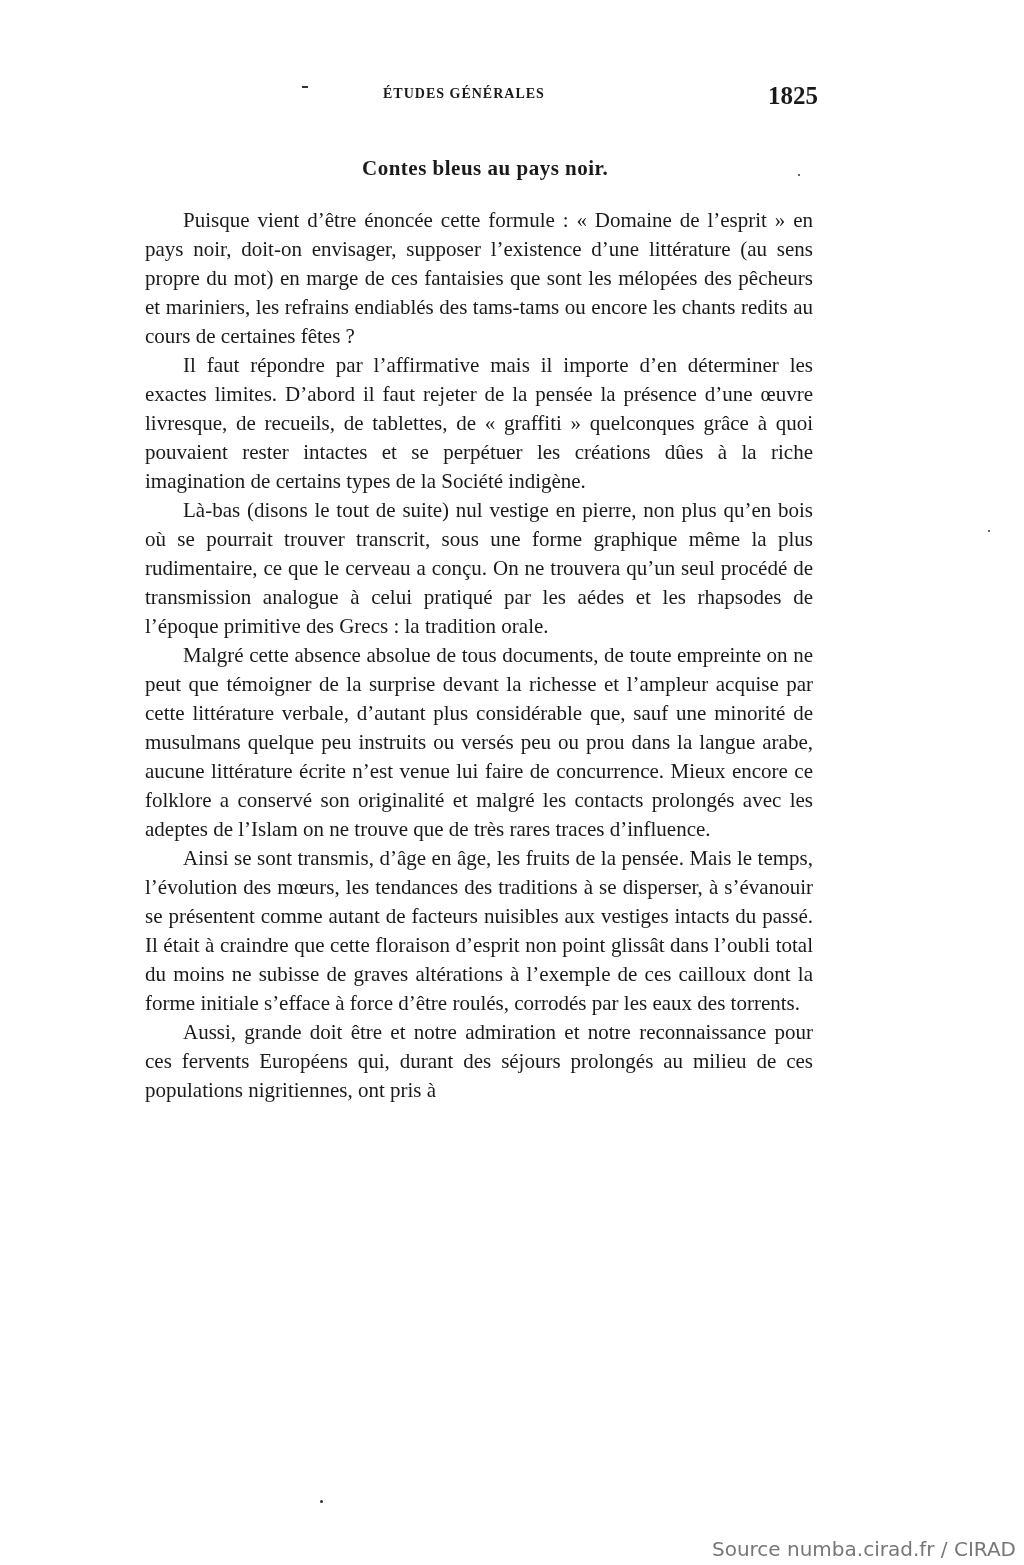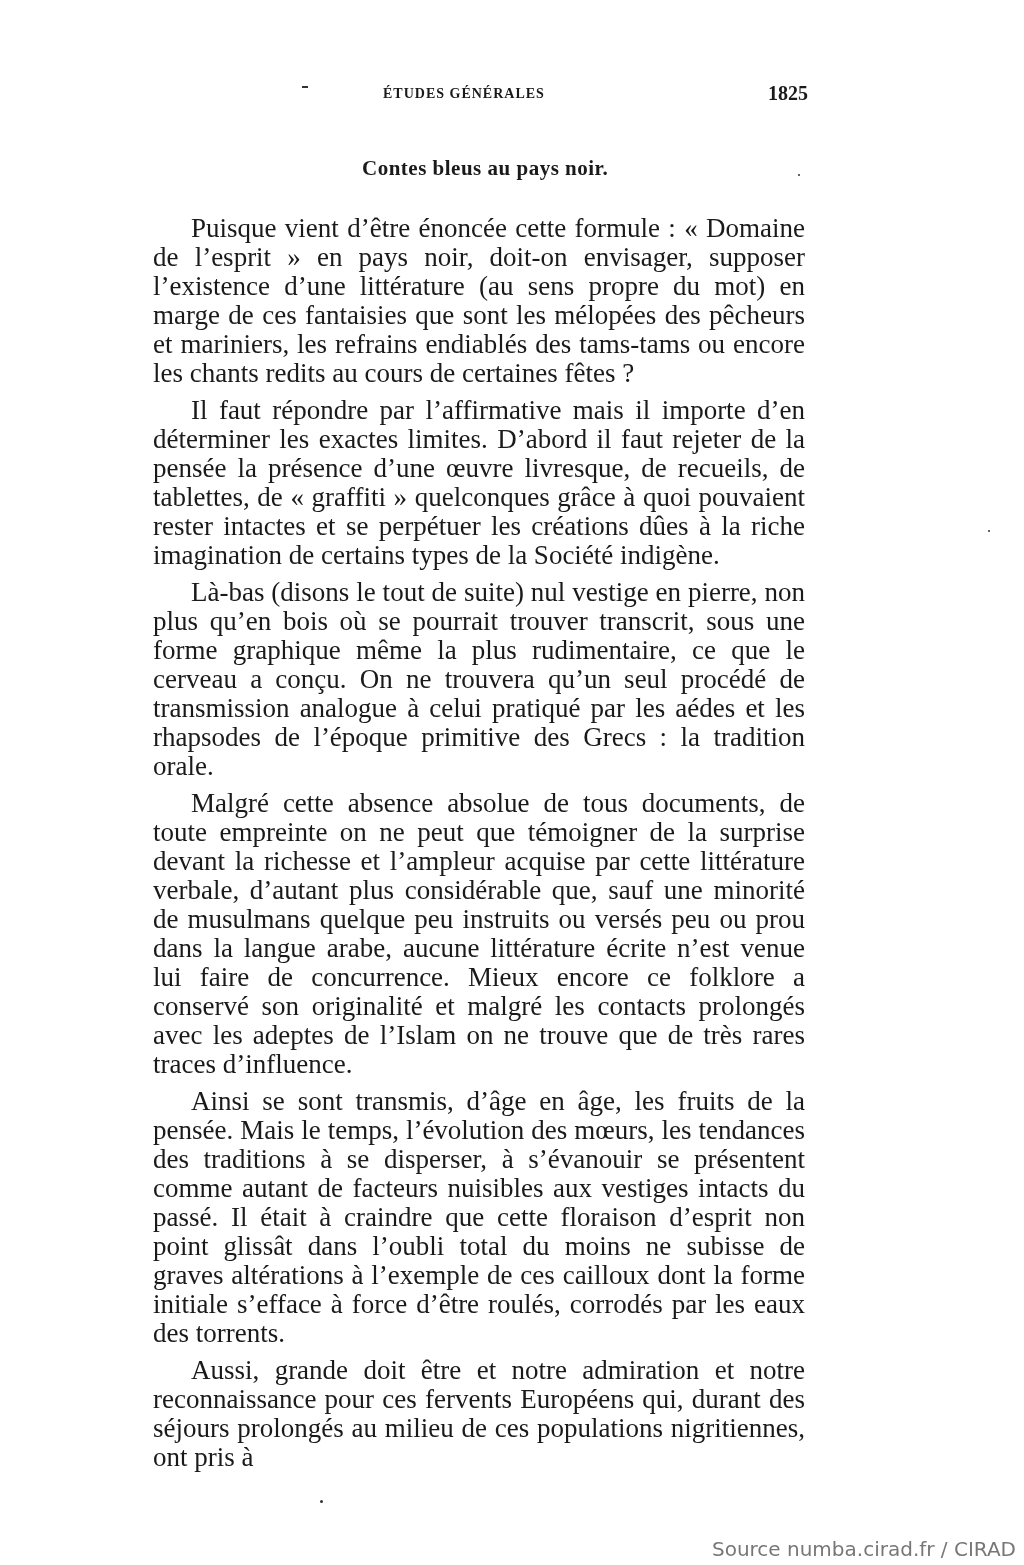--- a/index.html
+++ b/index.html
@@ -14,35 +14,35 @@
   .running-head {
     position: absolute; top: 80px; left: 0; width: 1024px; height: 30px;
   }
   .running-title {
     position: absolute; left: 383px; top: 6px;
     font-size: 14px; letter-spacing: 1px; font-weight: bold;
     font-variant: small-caps;
   }
   .page-number {
     position: absolute; left: 768px; top: 2px;
-    font-size: 20px; font-weight: bold;
+    font-size: 25px; font-weight: bold;
   }
   .chapter-title {
     position: absolute; top: 156px; left: 326px;
     font-size: 21px; font-weight: bold;
     font-family: "Liberation Serif", "DejaVu Serif", serif;
     letter-spacing: 0.5px;
     margin-left: 36px;
   }
   .body-text {
     position: absolute; top: 206px; left: 145px; width: 668px;
   }
   .para {
-    margin: 8px;
-    font-size: 27px;
+    margin: 0;
+    font-size: 21px;
     line-height: 29px;
     text-align: justify;
     text-indent: 38px;
     hyphens: manual;
   }
   .source {
     position: absolute; right: 8px; bottom: 4px;
     font-family: "DejaVu Sans", sans-serif;
     font-size: 20px; color: #777777;
   }

